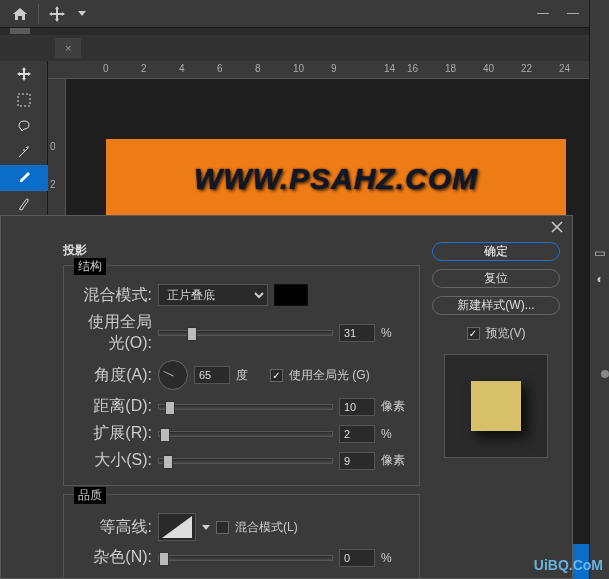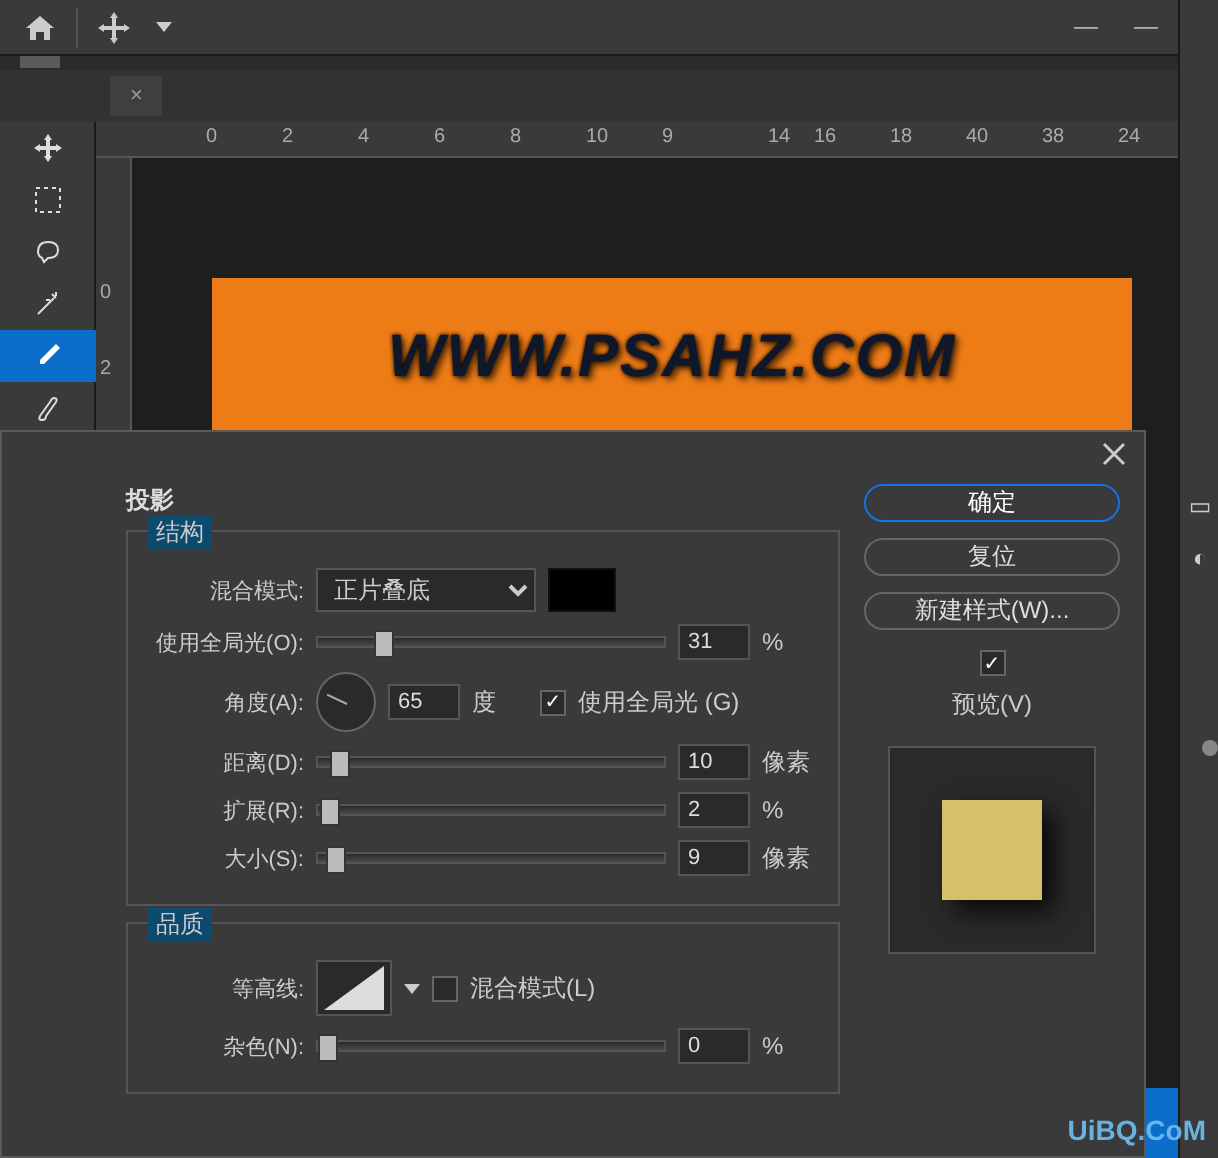--- a/index.html
+++ b/index.html
@@ -28,39 +28,39 @@
 
 
 .dialog { position:absolute; left:0; top:215px; width:573px; height:364px; background:#3a3a3a; border:1px solid #5a5a5a; }
 .dlg-top { height:22px; display:flex; justify-content:flex-end; align-items:center; padding-right:6px; }
 .dlg-top .close { width:18px; height:18px; display:flex; align-items:center; justify-content:center; cursor:pointer; color:#ccc; }
 .dlg-body { display:flex; padding:4px 10px; gap:10px; height:340px; }
 .left-stub { width:42px; }
 .mid { flex:1; }
 .section-hdr { font-size:12px; color:#ddd; margin-bottom:6px;font-weight:bold; }
 .fieldset { border:1px solid #555; padding:12px 10px 8px; margin-bottom:8px; position:relative; }
-.fieldset .legend { position:absolute; top:-8px; left:10px; background:#0c4a6e; padding:0 4px; font-size:12px; color:#ccc; }
+.fieldset .legend { position:absolute; top:-8px; left:10px; background:#000000; padding:0 4px; font-size:12px; color:#ccc; }
 .row { display:flex; align-items:center; gap:6px; margin:6px 0; }
-.lbl { width:78px; text-align:right; font-size:11px; color:#ccc; }
+.lbl { width:78px; text-align:right; font-size:16px; color:#ccc; }
 select.sel { background:#2a2a2a; color:#ccc; border:1px solid #555; font-size:12px; padding:2px 4px; width:110px; }
 .swatch { width:34px; height:22px; background:#000; border:1px solid #111; }
 .slider-rail { height:6px; background:linear-gradient(#2a2a2a,#4a4a4a); flex:1; border:1px solid #555; position:relative; }
 .slider-thumb { position:absolute; top:-4px; width:10px; height:14px; background:#bbb; border:1px solid #333; }
 .num { width:36px; background:#2a2a2a; border:1px solid #555; color:#ddd; font-size:11px; text-align:left; padding:2px 4px; }
 .unit { font-size:12px; color:#ccc; width:28px; }
 .angle-dial { width:30px; height:30px; border-radius:50%; border:1px solid #666; background:#2a2a2a; position:relative; }
 .angle-dial .needle { position:absolute; left:14px; top:4px; width:1px; height:11px; background:#aaa; transform-origin:bottom; transform:rotate(-65deg); }
 .cb { width:13px; height:13px; background:#2a2a2a; border:1px solid #666; display:inline-flex; align-items:center; justify-content:center; }
 .cb.checked::after { content:"✓"; font-size:10px; color:#fff; }
 .contour { width:38px; height:28px; background:#2a2a2a; border:1px solid #555; position:relative; padding:2px; }
 .contour svg { width:100%; height:100%; }
 .right { width:132px; display:flex; flex-direction:column; gap:8px; align-items:center; }
 .btn { width:128px; padding:0 4px; font-size:12px; color:#ddd; background:#3a3a3a; border:1px solid #666; border-radius:14px; text-align:center; cursor:pointer; }
 .btn.primary { border-color:#1473e6; color:#fff; }
-.preview-row { display:flex; align-items:center; gap:6px; margin-top:2px;flex-direction:column; }
+.preview-row { display:flex; align-items:center; gap:6px; margin-top:2px; }
 .thumb { width:104px; height:104px; background:#2a2a2a; border:1px solid #555; display:flex; align-items:center; justify-content:center; margin-top:4px; }
 .thumb .shadow { width:50px; height:50px; background:#d6c06a; box-shadow:6px 6px 12px rgba(0,0,0,.8); }
 .watermark { position:absolute; right:6px; bottom:6px; font-size:14px; color:#6fbff2; font-weight:bold; opacity:.9; }
 .win-icons { position:absolute; right:30px; top:6px; display:flex; gap:18px; color:#bbb; }
 .bottom-strip { position:absolute; right:20px; bottom:0; width:40px; height:35px; background:#0a6dc7; }
 .side-knob { position:absolute; right:0; top:370px; width:8px; height:8px; border-radius:50%; background:#888; }
 svg { display:block; }
 </style>
 </head>
 <body>
@@ -138,21 +138,21 @@
       <span class="tick" style="left:93px">2</span>
       <span class="tick" style="left:131px">4</span>
       <span class="tick" style="left:169px">6</span>
       <span class="tick" style="left:207px">8</span>
       <span class="tick" style="left:245px">10</span>
       <span class="tick" style="left:283px">9</span>
       <span class="tick" style="left:336px">14</span>
       <span class="tick" style="left:359px">16</span>
       <span class="tick" style="left:397px">18</span>
       <span class="tick" style="left:435px">40</span>
-      <span class="tick" style="left:473px">38</span>
+      <span class="tick" style="left:473px">22</span>
       <span class="tick" style="left:511px">24</span>
     </div>
     <div class="ruler-v">
       <span class="tick" style="top:62px">0</span>
       <span class="tick" style="top:100px">2</span>
     </div>
     <div class="stage">
       <div class="canvas">
         <div class="txt">WWW.PSAHZ.COM</div>
       </div>

